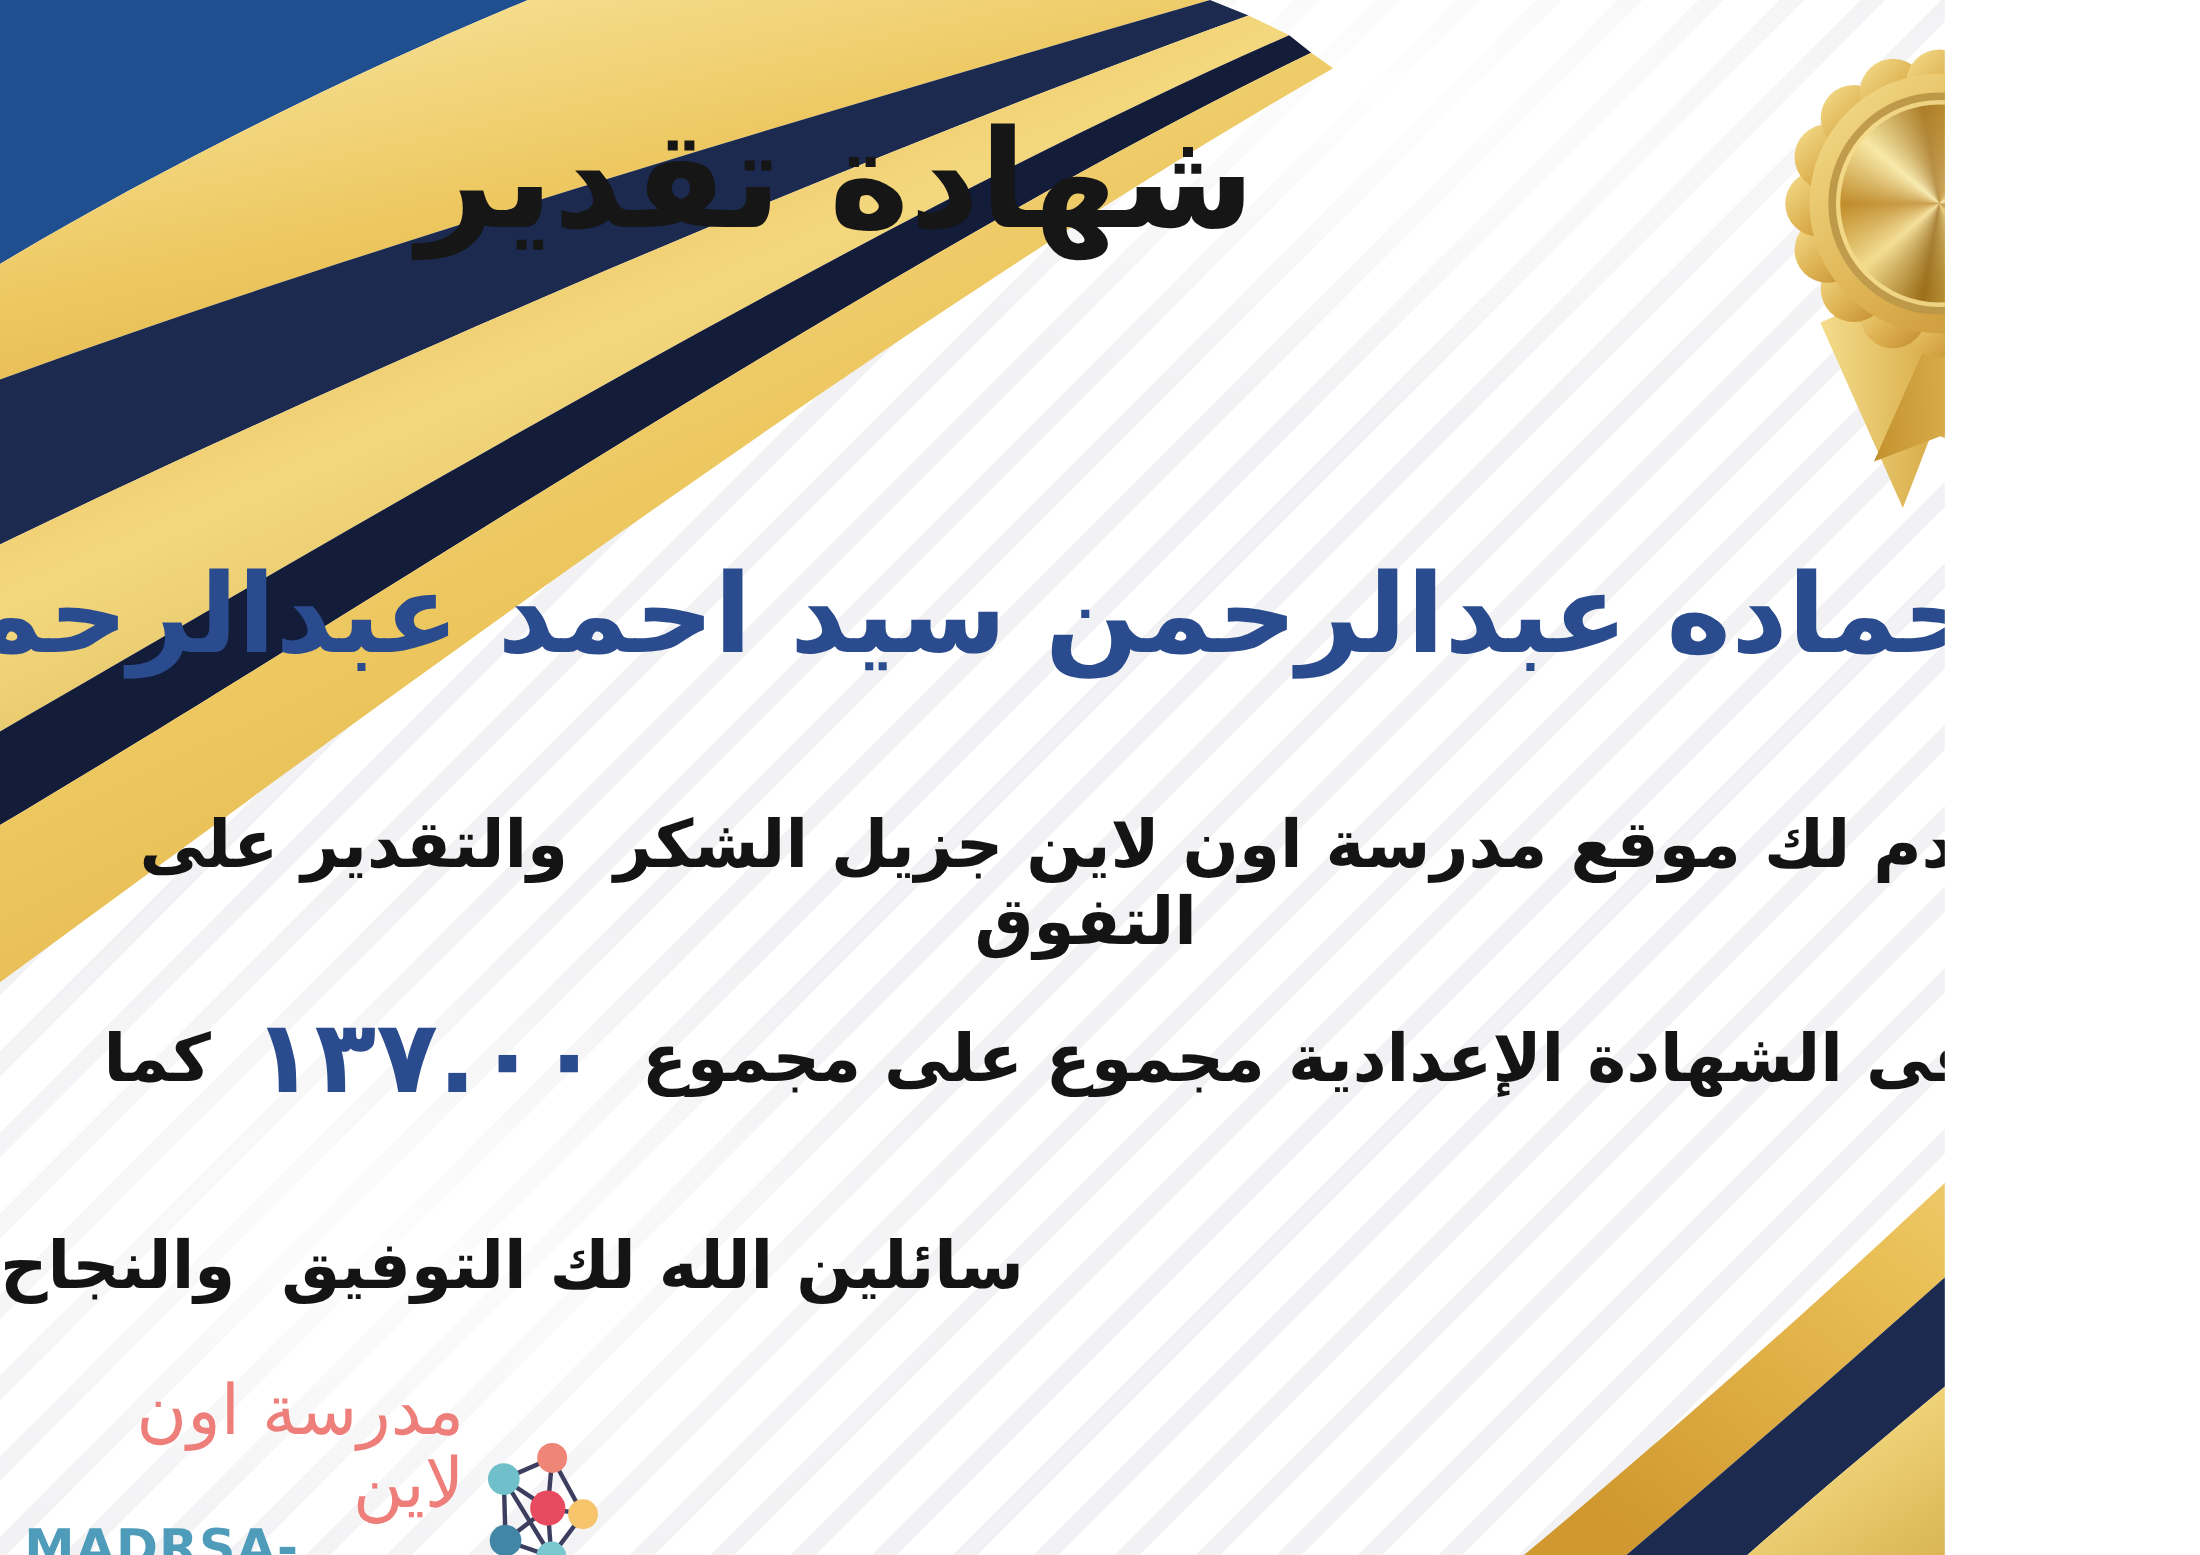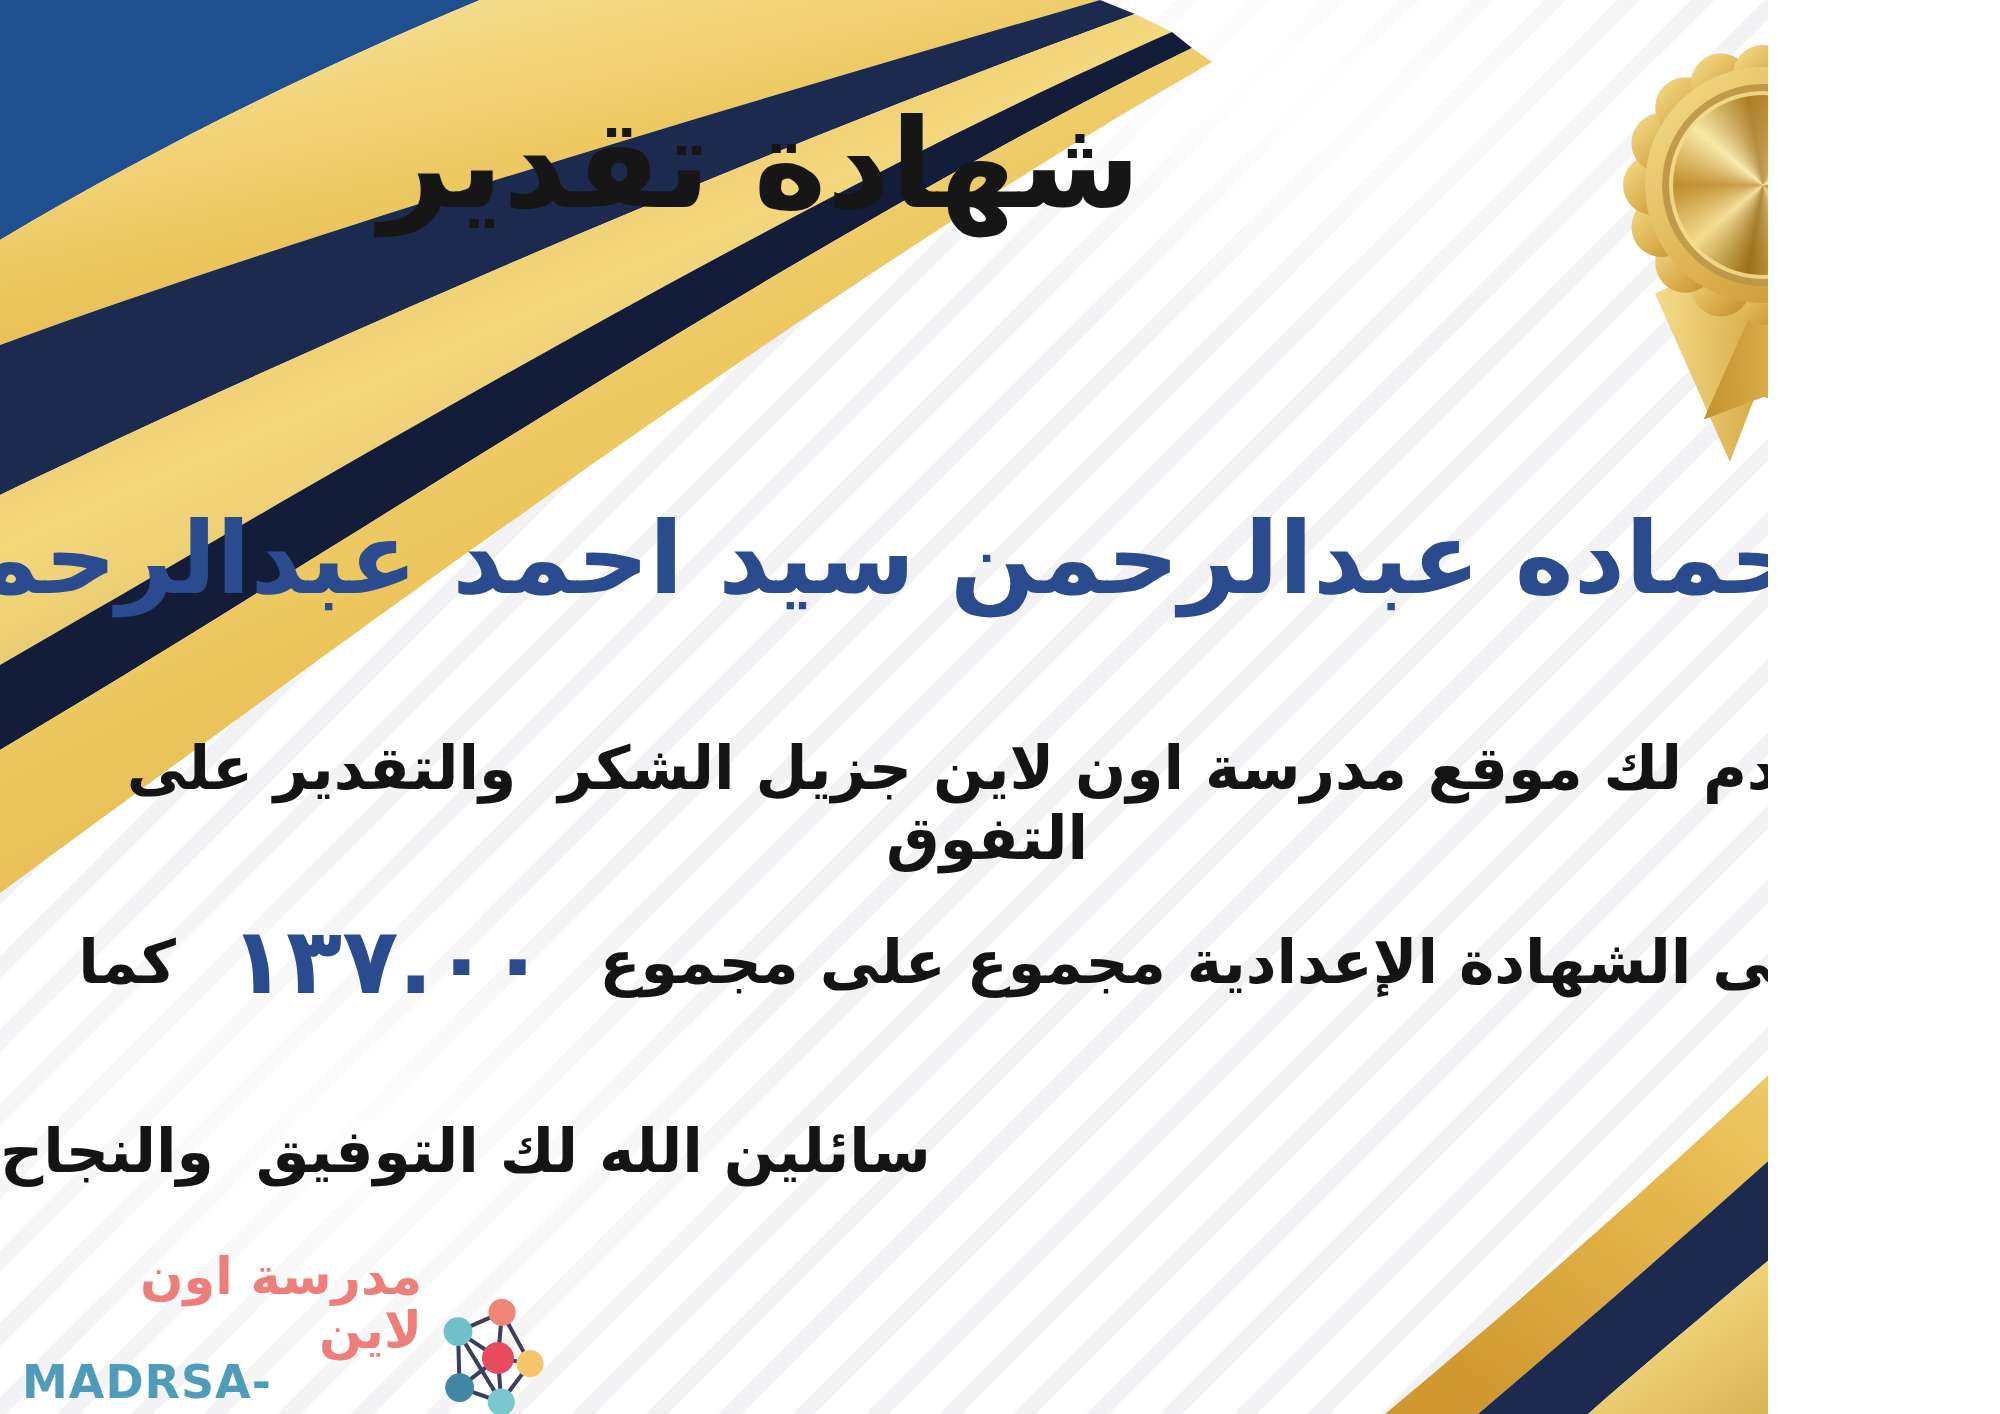--- a/index.html
+++ b/index.html
@@ -26,21 +26,21 @@
     font-size:100px;font-weight:700;color:#2a4c8e;direction:rtl;white-space:nowrap;
   }
   .bodyline{
     position:absolute;left:27px;width:1920px;text-align:center;direction:rtl;
     font-size:60px;font-weight:600;color:#141414;white-space:pre-wrap;
   }
   .line1{top:733px;}
   .line2{top:838px;}
   .line3{top:955px;}
   .score{
-    color:#2a4c8e;font-size:92px;font-weight:700;margin:0 54px;
+    color:#2a4c8e;font-size:92px;font-weight:700;margin:0 38px;
     vertical-align:-10px;letter-spacing:4px;
   }
   .closing{
     position:absolute;left:0;top:1116px;width:1600px;text-align:left;direction:rtl;
     font-size:60px;font-weight:600;color:#141414;white-space:pre-wrap;
   }
   
   .medal{position:absolute;left:1598px;top:22px;width:330px;height:440px;}
   .ribbon{
     position:absolute;top:250px;width:104px;height:185px;
@@ -58,21 +58,21 @@
       conic-gradient(from 25deg,
         #c9962f,#f7e7a0 40deg,#b07c1e 85deg,#e8c96a 125deg,#9c6f1a 165deg,
         #f3dc8e 205deg,#c08b28 245deg,#f7e7a0 285deg,#a8771c 325deg,#c9962f 360deg);
     box-shadow: inset 0 0 0 7px rgba(150,104,24,.55), inset 0 0 0 11px rgba(244,220,140,.9);
   }
   
   .logo{
     position:absolute;left:22px;top:1250px;display:flex;align-items:center;gap:4px;direction:ltr;
   }
   .logo-text{display:flex;flex-direction:column;align-items:center;width:400px;}
-  .logo-ar{font-size:51px;font-weight:700;color:#ee7e79;direction:rtl;line-height:1.05;}
+  .logo-ar{font-size:63px;font-weight:400;color:#ee7e79;direction:rtl;line-height:1.05;}
   .logo-domain{font-size:46px;font-weight:700;color:#4e9cba;letter-spacing:1px;line-height:1.1;}
   .logo-icon{width:120px;height:140px;}
 </style>
 </head>
 <body>
 
 <div class="stage">
   <div class="sheen"></div>
 
   <svg class="swoosh" viewBox="0 0 2000 1414" aria-hidden="true">

